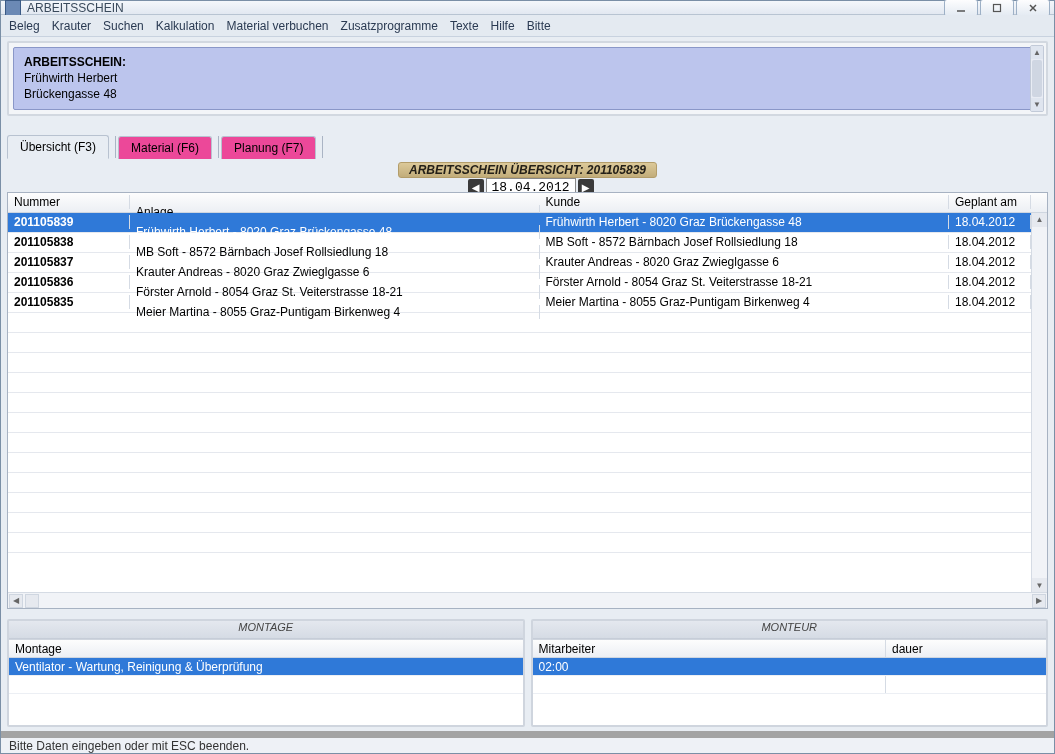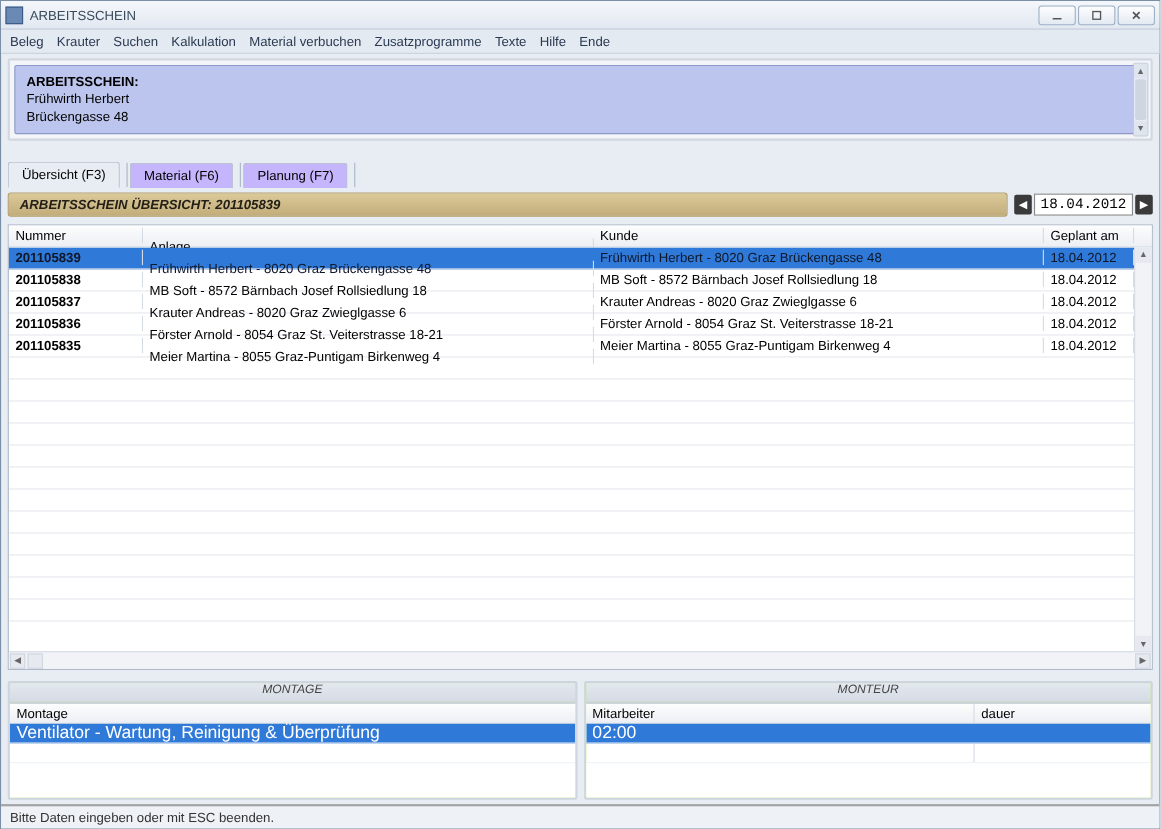--- a/index.html
+++ b/index.html
@@ -12,21 +12,21 @@
   }
   .window {
     width: 1055px;
     height: 754px;
     background: #e8edf3;
     display: flex;
     flex-direction: column;
     border: 1px solid #7a8fa6;
   }
   .titlebar {
-    height: 26px;
+    height: 14px;
     background: linear-gradient(#f4f7fb, #e2e8f1);
     display: flex;
     align-items: center;
     padding: 0 4px;
     border-bottom: 1px solid #b8c4d2;
   }
   .title-icon {
     width: 16px; height: 16px;
     background: #6b89b5;
     border: 1px solid #3a5a85;
@@ -97,21 +97,21 @@
   }
   .addr-scroll .thumb { flex:1; background:#cfd6e2; margin:1px; border-radius:2px;}
   .tabs-row {
     display: flex;
     align-items: flex-end;
     margin-top: 18px;
     gap: 0;
   }
   .tab {
     padding: 4px 12px;
-    background: #c4b5fd;
+    background: #ec4899;
     border: 1px solid #b8c2d0;
     border-bottom: none;
     border-radius: 3px 3px 0 0;
     margin-right: 4px;
     cursor: pointer;
     position: relative;
     top: 1px;
   }
   .tab.active {
     background: #e8edf3;
@@ -120,20 +120,21 @@
   }
   .tab-divider {
     width:1px; align-self:stretch; background:#aab4c4; margin:2px 2px 0 2px;
   }
   .overview-header {
     margin-top: 4px;
     display: flex;
     align-items: center;
     background: #e8edf3;
     height: 24px;
+    flex-direction: column;
   }
   .overview-title {
     flex: 1;
     background: linear-gradient(#dcc999,#c2ad7a);
     border: 1px solid #b39d6a;
     height: 22px;
     display:flex;align-items:center;
     padding: 0 10px;
     font-weight: bold;
     font-style: italic;
@@ -194,21 +195,21 @@
   .grid-rows { flex:1; }
   .grid-row {
     display: flex;
     height: 20px;
     align-items: center;
     border-bottom: 1px solid #e5e8ee;
     font-size: 12px;
   }
   .grid-row.selected {
     background: #2f79d8;
-    color: #0f172a;
+    color: #ffffff;
   }
   .grid-row .col-num { font-weight: bold; }
   .grid-vscroll {
     width: 16px;
     background: #f1f3f7;
     border-left: 1px solid #d5dbe4;
     display:flex;flex-direction:column;
   }
   .grid-vscroll .arrow{height:14px;background:#e6e9ef;display:flex;align-items:center;justify-content:center;font-size:8px;color:#666;}
   .grid-vscroll .track{flex:1;}
@@ -257,27 +258,27 @@
     height:18px;
     background: linear-gradient(#fdfdfd,#eceff4);
     border-bottom:1px solid #cfd6e0;
     font-size:12px;
   }
   .panel-head > div, .panel-row > div { padding-left:6px; display:flex;align-items:center;}
   .montage-col { flex:1; }
   .monteur-col-a { flex:1; border-right:1px solid #d5dbe4;}
   .monteur-col-b { width: 160px; }
   .panel-row {
-    display:flex;height:18px;font-size:16px;border-bottom:1px solid #eceff4;
+    display:flex;height:18px;font-size:12px;border-bottom:1px solid #eceff4;
   }
   .panel-row.selected { background:#2f79d8;color:#fff;}
   .panel-fill { flex:1; background:#fff; }
   .statusbar {
     height: 22px;
-    border-top: 2px solid #a3a3a3;
+    border-top: 7px solid #a3a3a3;
     background: #eef1f6;
     display:flex;align-items:center;
     padding: 0 8px;
     color: #333;
   }
 </style>
 </head>
 <body>
 
 <div class="window">
@@ -307,21 +308,21 @@
 
   <div class="menubar">
     <span>Beleg</span>
     <span>Krauter</span>
     <span>Suchen</span>
     <span>Kalkulation</span>
     <span>Material verbuchen</span>
     <span>Zusatzprogramme</span>
     <span>Texte</span>
     <span>Hilfe</span>
-    <span>Ende</span>
+    <span>Bitte</span>
   </div>
 
   <div class="client">
 
     <div class="addr-panel">
       <div class="addr-inner">
         <div class="heading">ARBEITSSCHEIN:</div>
         <div>Frühwirth Herbert</div>
         <div>Brückengasse 48</div>
       </div>

